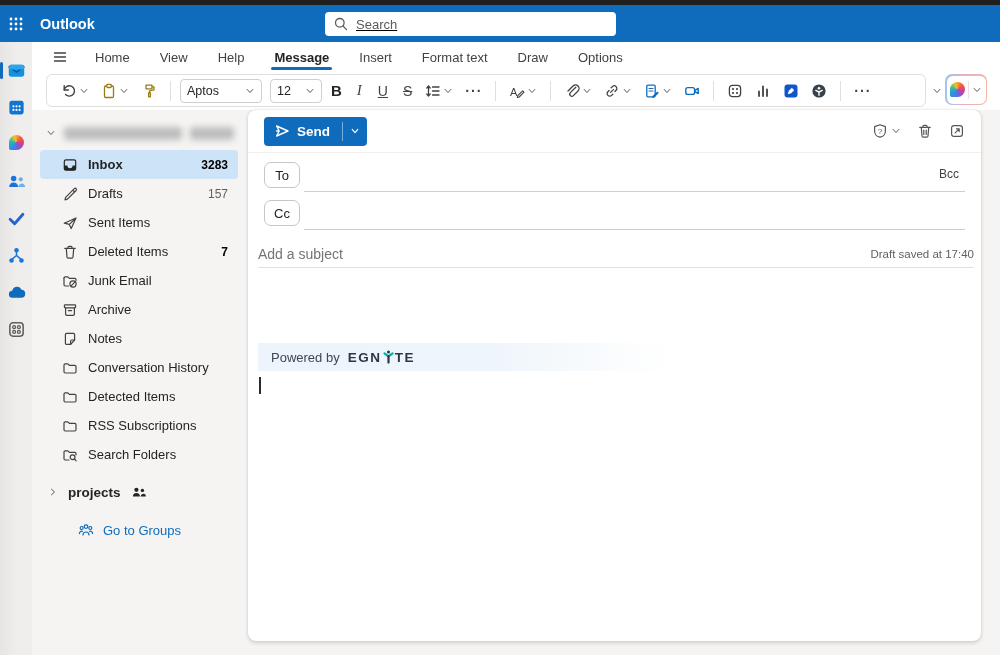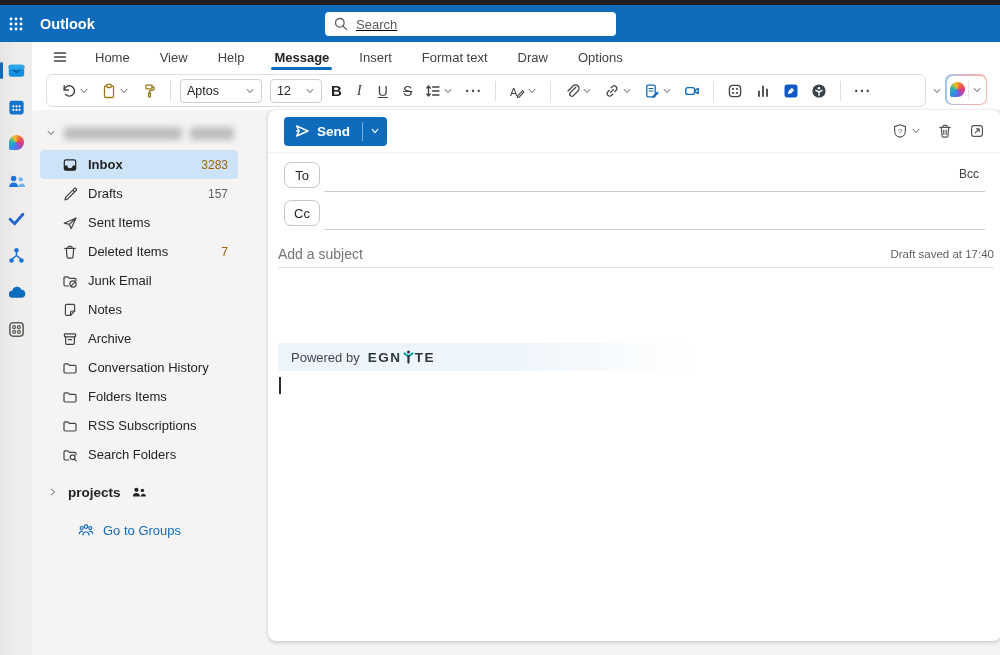--- a/index.html
+++ b/index.html
@@ -59,28 +59,28 @@
   .pane { position:absolute; left:32px; top:110px; width:220px; height:545px; }
   .account { display:flex; align-items:center; height:22px; margin:12px 0 6px 14px; gap:8px; cursor:pointer; }
   .blurblock { height:13px; border-radius:3px; background:#bdbdbd; filter:blur(3px); }
   .folder-row { position:relative; display:flex; align-items:center; height:29px; margin:0 14px 0 8px;
     border-radius:4px; padding-left:22px; cursor:pointer; }
   .folder-row.selected { background:#cde4f8; }
   .folder-row .f-ic { width:16px; height:16px; margin-right:10px; display:flex; align-items:center; color:#424242; }
   .folder-row .f-label { font-size:13px; color:#242424; }
   .folder-row.selected .f-label { font-weight:700; }
   .folder-row .f-count { margin-left:auto; margin-right:10px; font-size:12px; }
-  .count-accent { color:#a16207; font-weight:400; }
+  .count-accent { color:#000000; font-weight:700; }
   .count-muted { color:#616161; }
   .group-row { display:flex; align-items:center; margin:15px 0 0 16px; gap:10px; cursor:pointer; }
   .group-row .g-label { font-size:13.5px; font-weight:700; color:#242424; }
   .goto-groups { display:flex; align-items:center; margin:22px 0 0 46px; gap:9px; cursor:pointer; color:#0f6cbd; font-size:13px; }
 
   
-  .card { position:absolute; left:268px; top:110px; width:733px; height:531px; background:#fff;
+  .card { position:absolute; left:248px; top:110px; width:733px; height:531px; background:#fff;
     border-radius:8px; box-shadow:0 1.6px 4px rgba(0,0,0,.14), 0 0 2px rgba(0,0,0,.10); }
   .c-header { position:absolute; left:0; top:0; width:100%; height:43px; border-bottom:1px solid #f0f0f0;
     display:flex; align-items:center; padding:0 16px; }
   .send-btn { display:flex; height:29px; border-radius:4px; overflow:hidden; background:#0f6cbd; cursor:pointer; }
   .send-main { display:flex; align-items:center; gap:7px; padding:0 12px 0 10px; color:#fff; font-size:13.5px; font-weight:700; }
   .send-sep { width:1px; background:rgba(255,255,255,.45); margin:5px 0; }
   .send-chev { width:24px; display:flex; align-items:center; justify-content:center; color:#fff; }
   .c-header-right { margin-left:auto; display:flex; align-items:center; gap:16px; color:#565554; }
   .hbtn { display:flex; align-items:center; gap:3px; cursor:pointer; }
 
@@ -495,50 +495,50 @@
             <path d="M2 5 v6.8 a1.2 1.2 0 0 0 1.2 1.2 h3.3" stroke="#424242" stroke-width="1.2"></path>
             <circle cx="11" cy="11" r="3.1" stroke="#424242" stroke-width="1.2"></circle>
             <path d="M8.9 13.1 L13.1 8.9" stroke="#424242" stroke-width="1.2"></path>
           </svg>
         </span>
         <span class="f-label">Junk Email</span>
       </div>
       <div class="folder-row">
         <span class="f-ic">
           <svg viewBox="0 0 16 16" width="16" height="16" fill="none" stroke-linecap="round" stroke-linejoin="round">
+            <rect x="2.4" y="2.8" width="11.2" height="3" rx="0.8" stroke="#424242" stroke-width="1.2"></rect>
+            <path d="M3.6 5.8 V12 a1.4 1.4 0 0 0 1.4 1.4 h6 A1.4 1.4 0 0 0 12.4 12 V5.8 M6.4 8.6 h3.2" stroke="#424242" stroke-width="1.2"></path>
+          </svg>
+        </span>
+        <span class="f-label">Archive</span>
+      </div>
+      <div class="folder-row">
+        <span class="f-ic">
+          <svg viewBox="0 0 16 16" width="16" height="16" fill="none" stroke-linecap="round" stroke-linejoin="round">
             <path d="M3.4 3.6 a1.2 1.2 0 0 1 1.2 -1.2 h6.8 a1.2 1.2 0 0 1 1.2 1.2 V9 l-4 4.4 H4.6 a1.2 1.2 0 0 1 -1.2 -1.2 z" stroke="#424242" stroke-width="1.2"></path>
             <path d="M12.6 9 H9.8 a1.2 1.2 0 0 0 -1.2 1.2 v3.2" stroke="#424242" stroke-width="1.2"></path>
           </svg>
         </span>
         <span class="f-label">Notes</span>
       </div>
       <div class="folder-row">
         <span class="f-ic">
           <svg viewBox="0 0 16 16" width="16" height="16" fill="none" stroke-linecap="round" stroke-linejoin="round">
-            <rect x="2.4" y="2.8" width="11.2" height="3" rx="0.8" stroke="#424242" stroke-width="1.2"></rect>
-            <path d="M3.6 5.8 V12 a1.4 1.4 0 0 0 1.4 1.4 h6 A1.4 1.4 0 0 0 12.4 12 V5.8 M6.4 8.6 h3.2" stroke="#424242" stroke-width="1.2"></path>
-          </svg>
-        </span>
-        <span class="f-label">Archive</span>
-      </div>
-      <div class="folder-row">
-        <span class="f-ic">
-          <svg viewBox="0 0 16 16" width="16" height="16" fill="none" stroke-linecap="round" stroke-linejoin="round">
             <path d="M2 5 a1.2 1.2 0 0 1 1.2 -1.2 h2.6 l1.6 1.6 h5.4 A1.2 1.2 0 0 1 14 6.6 v5.2 a1.2 1.2 0 0 1 -1.2 1.2 H3.2 A1.2 1.2 0 0 1 2 11.8 z" stroke="#424242" stroke-width="1.2"></path>
           </svg>
         </span>
         <span class="f-label">Conversation History</span>
       </div>
       <div class="folder-row">
         <span class="f-ic">
           <svg viewBox="0 0 16 16" width="16" height="16" fill="none" stroke-linecap="round" stroke-linejoin="round">
             <path d="M2 5 a1.2 1.2 0 0 1 1.2 -1.2 h2.6 l1.6 1.6 h5.4 A1.2 1.2 0 0 1 14 6.6 v5.2 a1.2 1.2 0 0 1 -1.2 1.2 H3.2 A1.2 1.2 0 0 1 2 11.8 z" stroke="#424242" stroke-width="1.2"></path>
           </svg>
         </span>
-        <span class="f-label">Folders Items</span>
+        <span class="f-label">Detected Items</span>
       </div>
       <div class="folder-row">
         <span class="f-ic">
           <svg viewBox="0 0 16 16" width="16" height="16" fill="none" stroke-linecap="round" stroke-linejoin="round">
             <path d="M2 5 a1.2 1.2 0 0 1 1.2 -1.2 h2.6 l1.6 1.6 h5.4 A1.2 1.2 0 0 1 14 6.6 v5.2 a1.2 1.2 0 0 1 -1.2 1.2 H3.2 A1.2 1.2 0 0 1 2 11.8 z" stroke="#424242" stroke-width="1.2"></path>
           </svg>
         </span>
         <span class="f-label">RSS Subscriptions</span>
       </div>
       <div class="folder-row">

